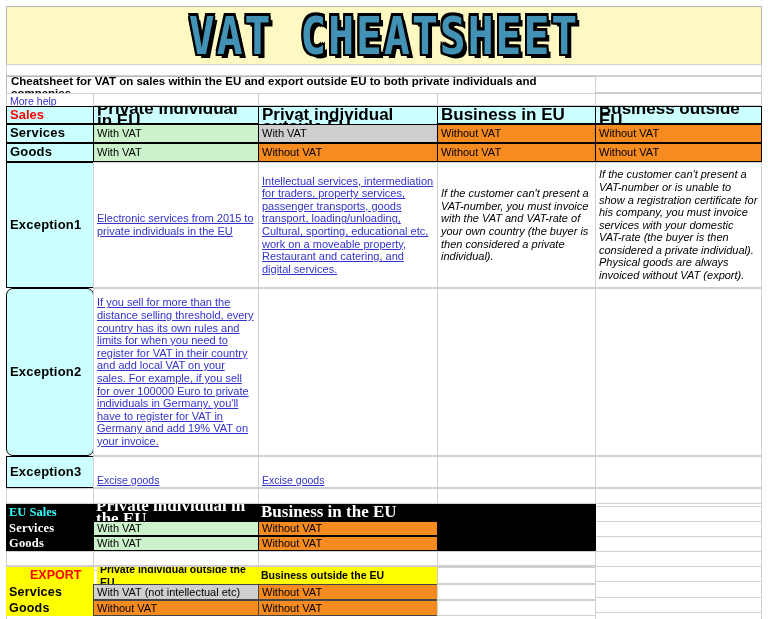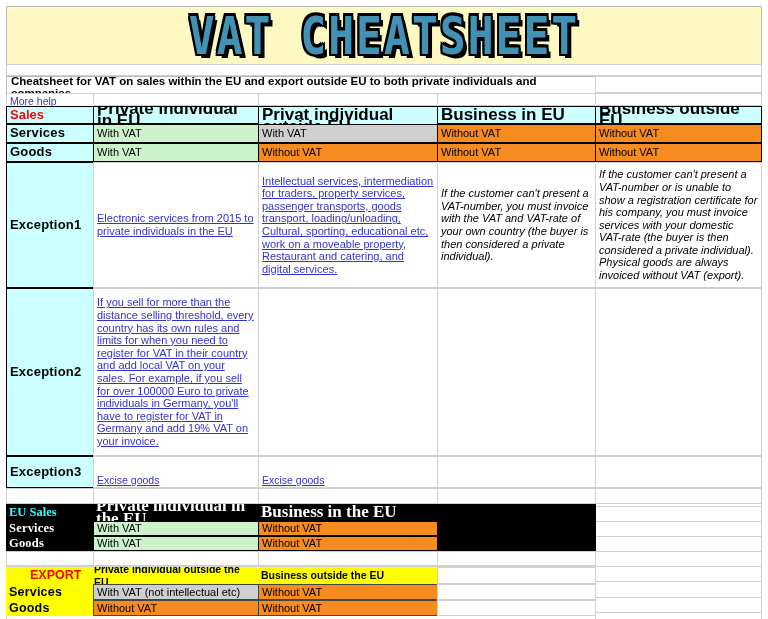--- a/index.html
+++ b/index.html
@@ -228,21 +228,21 @@
   <div class="cell bg-white thin v-mid" style="left:258px; top:162px; width:180px; height:126px;">
     <span class="link note-block">Intellectual services, intermediation for traders, property services, passenger transports, goods transport, loading/unloading, Cultural, sporting, educational etc, work on a moveable property, Restaurant and catering, and digital services.</span>
   </div>
   <div class="cell bg-white thin v-mid" style="left:437px; top:162px; width:159px; height:126px;">
     <span class="ital">If the customer can't present a VAT-number, you must invoice with the VAT and VAT-rate of your own country (the buyer is then considered a private individual).</span>
   </div>
   <div class="cell bg-white thin" style="left:595px; top:162px; width:167px; height:126px; display:flex; align-items:center;">
     <span class="ital">If the customer can't present a VAT-number or is unable to show a registration certificate for his company, you must invoice services with your domestic VAT-rate (the buyer is then considered a private individual). Physical goods are always invoiced without VAT (export).</span>
   </div>
 
-  <div class="cell bg-cyan black-b v-mid" style="left:6px; top:288px; width:88px; height:168px;">
+  <div class="cell bg-cyan black-b v-mid" style="left:6px; top:288px; width:88px; height:168px;border-radius:7px;">
     <span class="rowlabel">Exception2</span>
   </div>
   <div class="cell bg-white thin v-mid" style="left:93px; top:288px; width:166px; height:168px;">
     <span class="link note-block">If you sell for more than the distance selling threshold, every country has its own rules and limits for when you need to register for VAT in their country and add local VAT on your sales. For example, if you sell for over 100000 Euro to private individuals in Germany, you'll have to register for VAT in Germany and add 19% VAT on your invoice.</span>
   </div>
   <div class="cell bg-white thin" style="left:258px; top:288px; width:180px; height:168px;">
     <span class="note-block"></span>
   </div>
   <div class="cell bg-white thin" style="left:437px; top:288px; width:159px; height:168px;">
     <span class="note-block"></span>
@@ -307,21 +307,21 @@
   <div class="cell thin" style="left:258px; top:551px; width:180px; height:15px;"></div>
   <div class="cell thin" style="left:437px; top:551px; width:159px; height:15px;"></div>
   <div class="cell thin" style="left:6px;   top:566px; width:88px;  height:5px;"></div>
   <div class="cell thin" style="left:93px;  top:566px; width:166px; height:5px;"></div>
   <div class="cell thin" style="left:258px; top:566px; width:180px; height:5px;"></div>
   <div class="cell thin" style="left:437px; top:566px; width:159px; height:5px;"></div>
 
   <div class="cell bg-yellow noborder v-mid" style="left:6px; top:567px; width:88px; height:17px;padding-left:24px;">
     <span class="hdr txt-red" style="font-size:12.5px;">EXPORT</span>
   </div>
-  <div class="cell bg-yellow noborder v-mid" style="left:91px; top:567px; width:166px; height:17px;">
+  <div class="cell bg-yellow noborder v-mid" style="left:97px; top:567px; width:166px; height:17px;">
     <span class="hdr" style="font-size:10.5px;">Private individual outside the EU</span>
   </div>
   <div class="cell bg-yellow noborder v-mid" style="left:258px; top:567px; width:180px; height:17px;">
     <span class="hdr" style="font-size:10.5px;">Business outside the EU</span>
   </div>
   <div class="cell bg-white thin" style="left:437px; top:567px; width:159px; height:17px;"></div>
 
   <div class="cell bg-yellow noborder v-mid" style="left:6px; top:584px; width:88px; height:16px;">
     <span class="rowlabel small">Services</span>
   </div>

